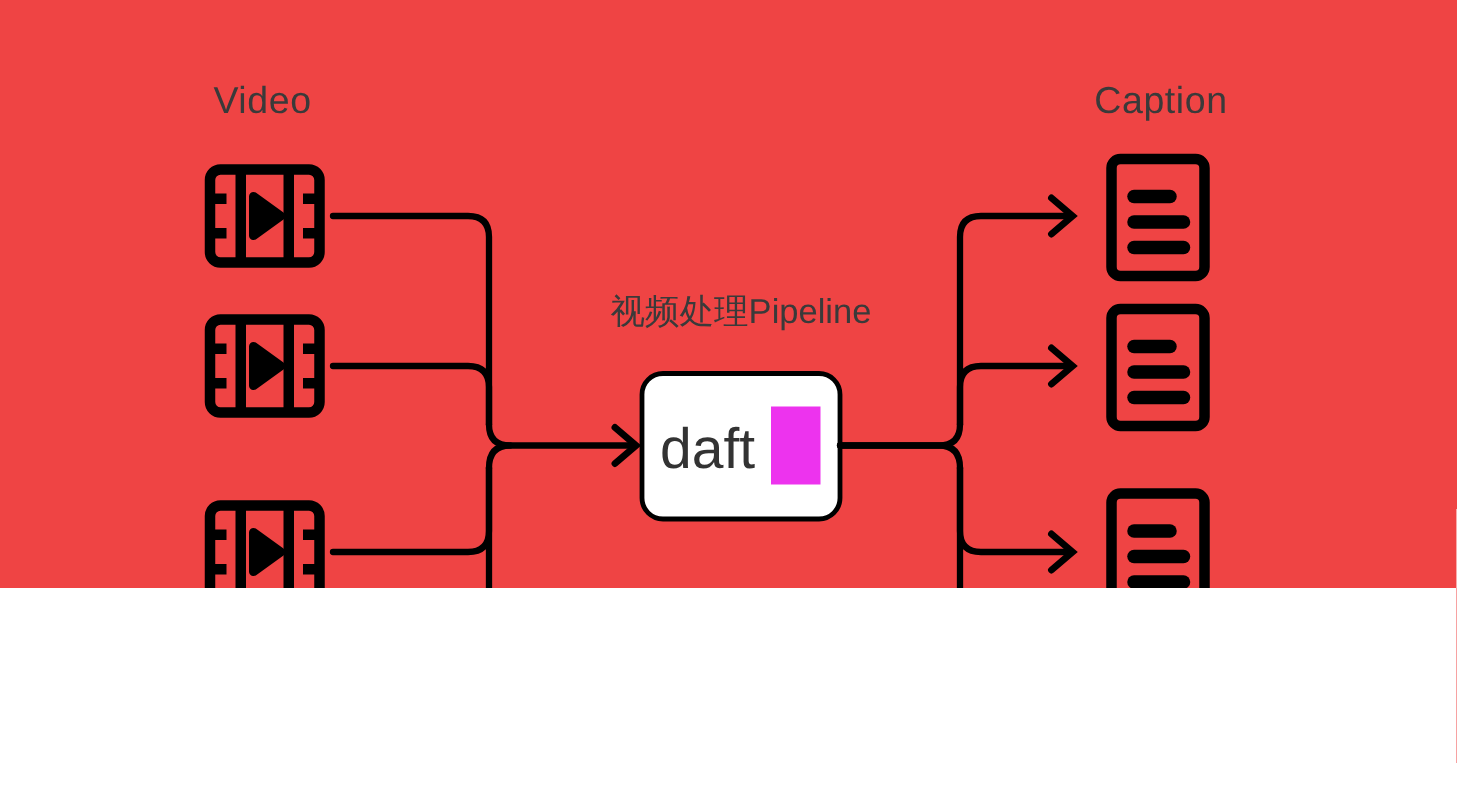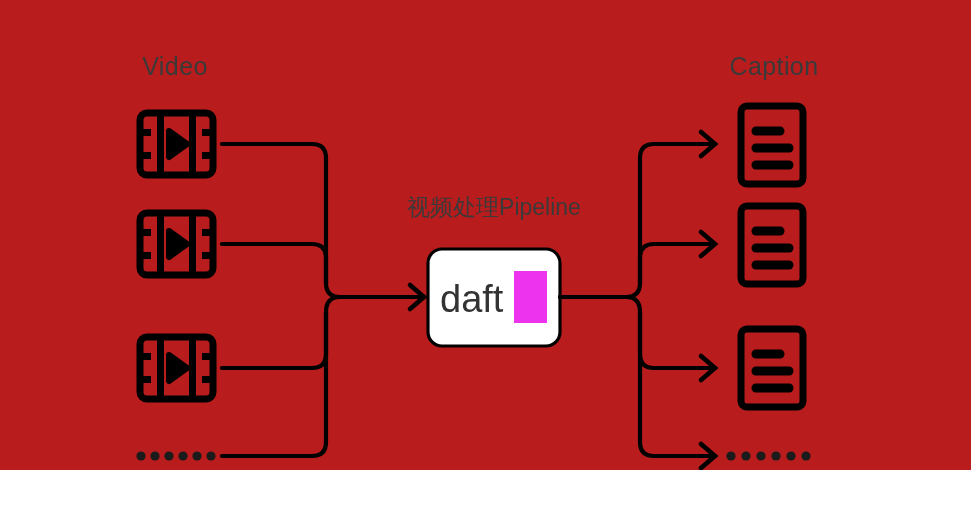--- a/index.html
+++ b/index.html
@@ -6,22 +6,22 @@
     margin: 0;
     padding: 0;
     background: #ffffff;
   }
   body {
     font-family: "Liberation Sans", "DejaVu Sans", sans-serif;
   }
   #stage {
     position: relative;
     width: 971px;
-    height: 470px;
-    background: #b91c1c;
+    height: 392px;
+    background: #ef4444;
     overflow: hidden;
   }
   #diagram {
     display: block;
     width: 971px;
     height: 530px;
   }
   .col-label {
     font-family: "Liberation Sans", "DejaVu Sans", sans-serif;
     font-size: 25px;

